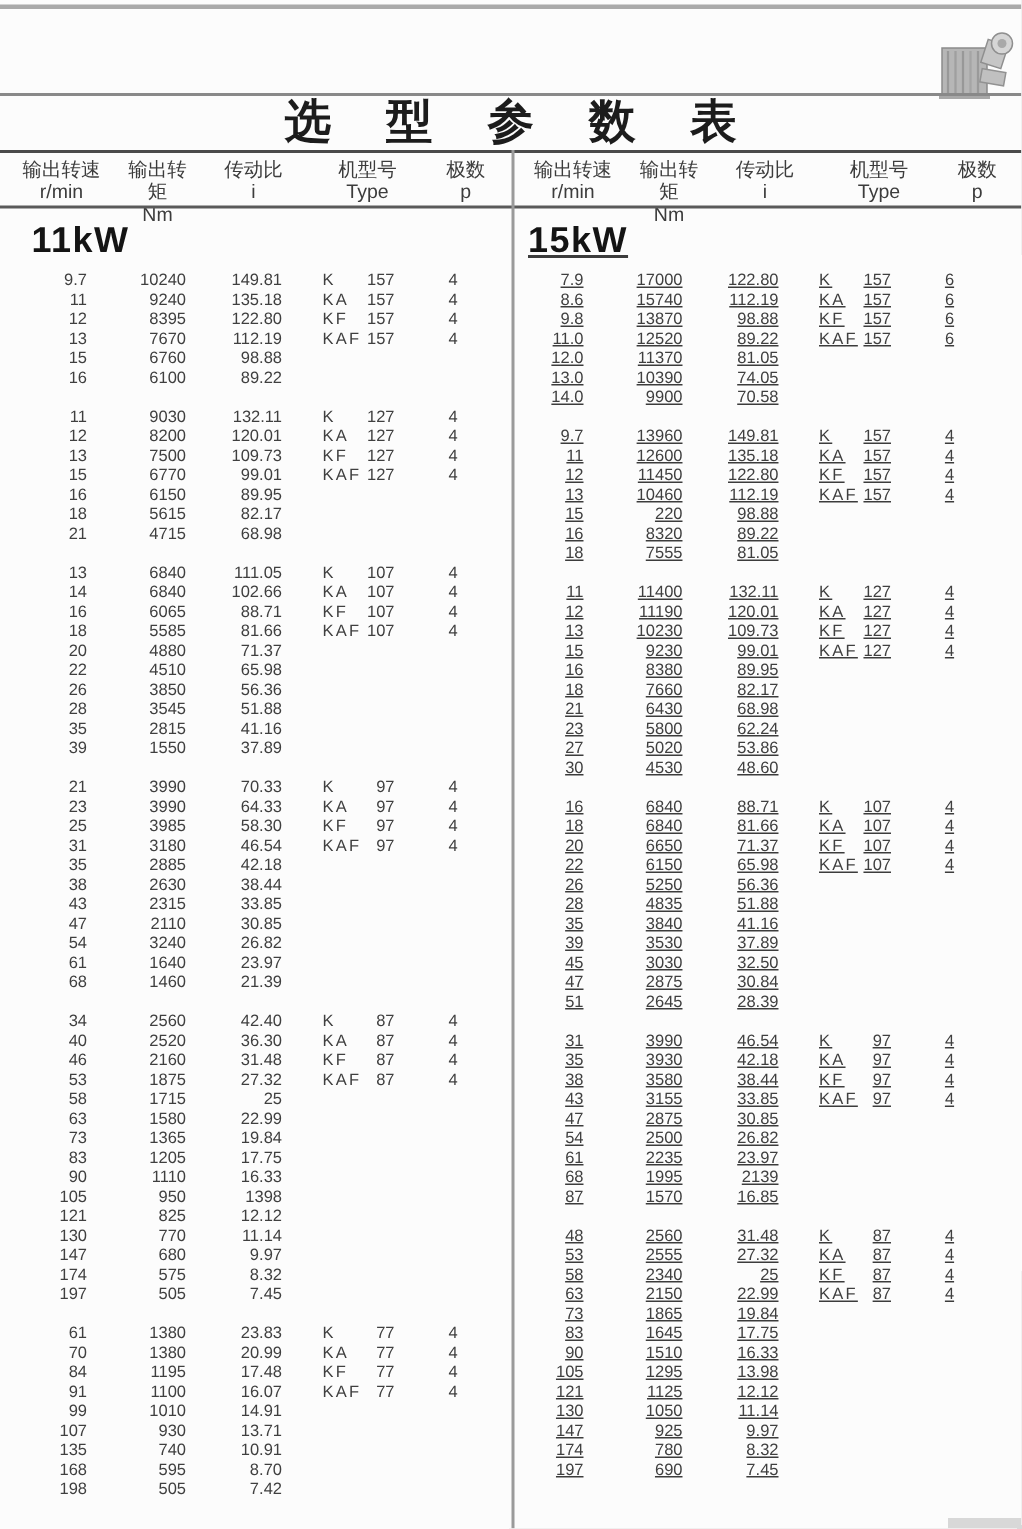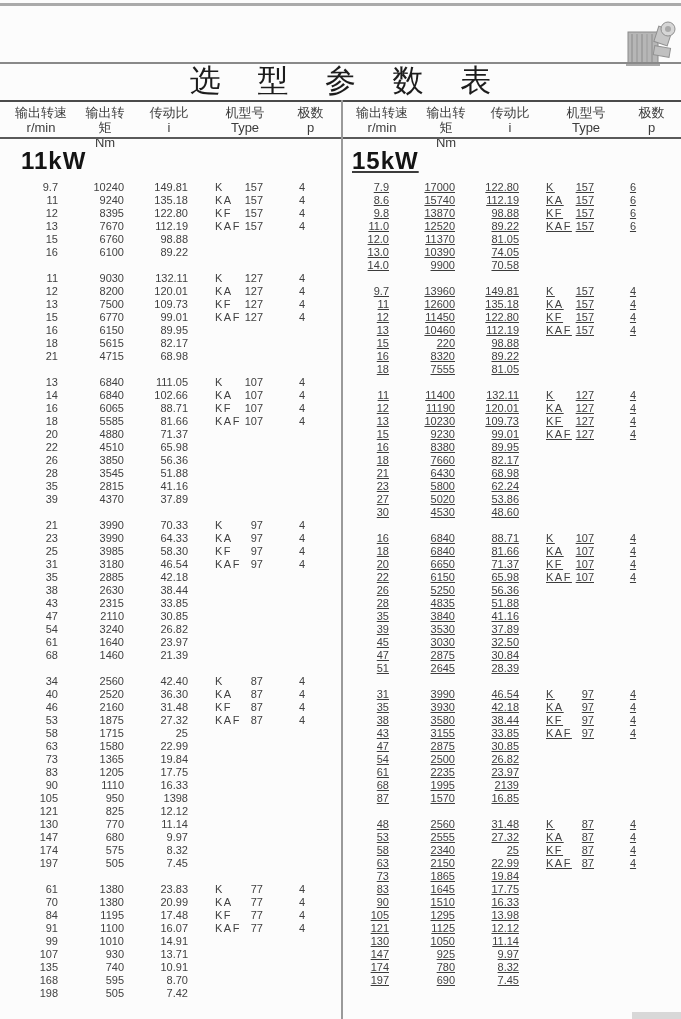--- a/index.html
+++ b/index.html
@@ -10,21 +10,21 @@
     background:#fcfcfc; overflow:hidden; color:#3c3c3c;
   }
   .scanline-top { position:absolute; left:0; top:3px; width:100%; height:3px; background:#8f8f8f; opacity:.75; }
   .rule { position:absolute; left:0; width:100%; }
   .rule-1 { top:62px;  height:2px; background:#898989; }
   .rule-2 { top:100px; height:2px; background:#4b4b4b; }
   .rule-3 { top:137px; height:2px; background:#5a5a5a; }
   .vdivider { position:absolute; left:341px; top:100px; width:2px; height:919px; background:#9a9a9a; }
   .page-title {
     position:absolute; top:63px; left:0; width:100%;
-    text-align:center; font-size:31px; font-weight:normal; color:#1c1c1c;
+    text-align:center; font-size:31px; font-weight:bold; color:#1c1c1c;
     letter-spacing:14px; text-indent:14px; line-height:36px;
   }
   .gear-photo { position:absolute; left:623px; top:14px; width:56px; height:60px; }
   .scan-smudge { position:absolute; left:632px; top:1012px; width:49px; height:7px; background:#d8d8d8; }
 
   .half-header {
     position:absolute; top:104px; width:341px;
     display:grid; grid-template-columns:82px 46px 82px 70px 61px;
     font-size:13px; line-height:15px; text-align:center; color:#3c3c3c;
   }
@@ -349,21 +349,21 @@
             <span class="c c-torque">2815</span>
             <span class="c c-ratio">41.16</span>
             <span class="c c-type">
               <span class="t-prefix"></span>
               <span class="t-size"></span>
             </span>
             <span class="c c-poles"></span>
           </div>
           <div class="row">
             <span class="c c-speed">39</span>
-            <span class="c c-torque">4370</span>
+            <span class="c c-torque">1550</span>
             <span class="c c-ratio">37.89</span>
             <span class="c c-type">
               <span class="t-prefix"></span>
               <span class="t-size"></span>
             </span>
             <span class="c c-poles"></span>
           </div>
         </div>
         <div class="group">
           <div class="row">

